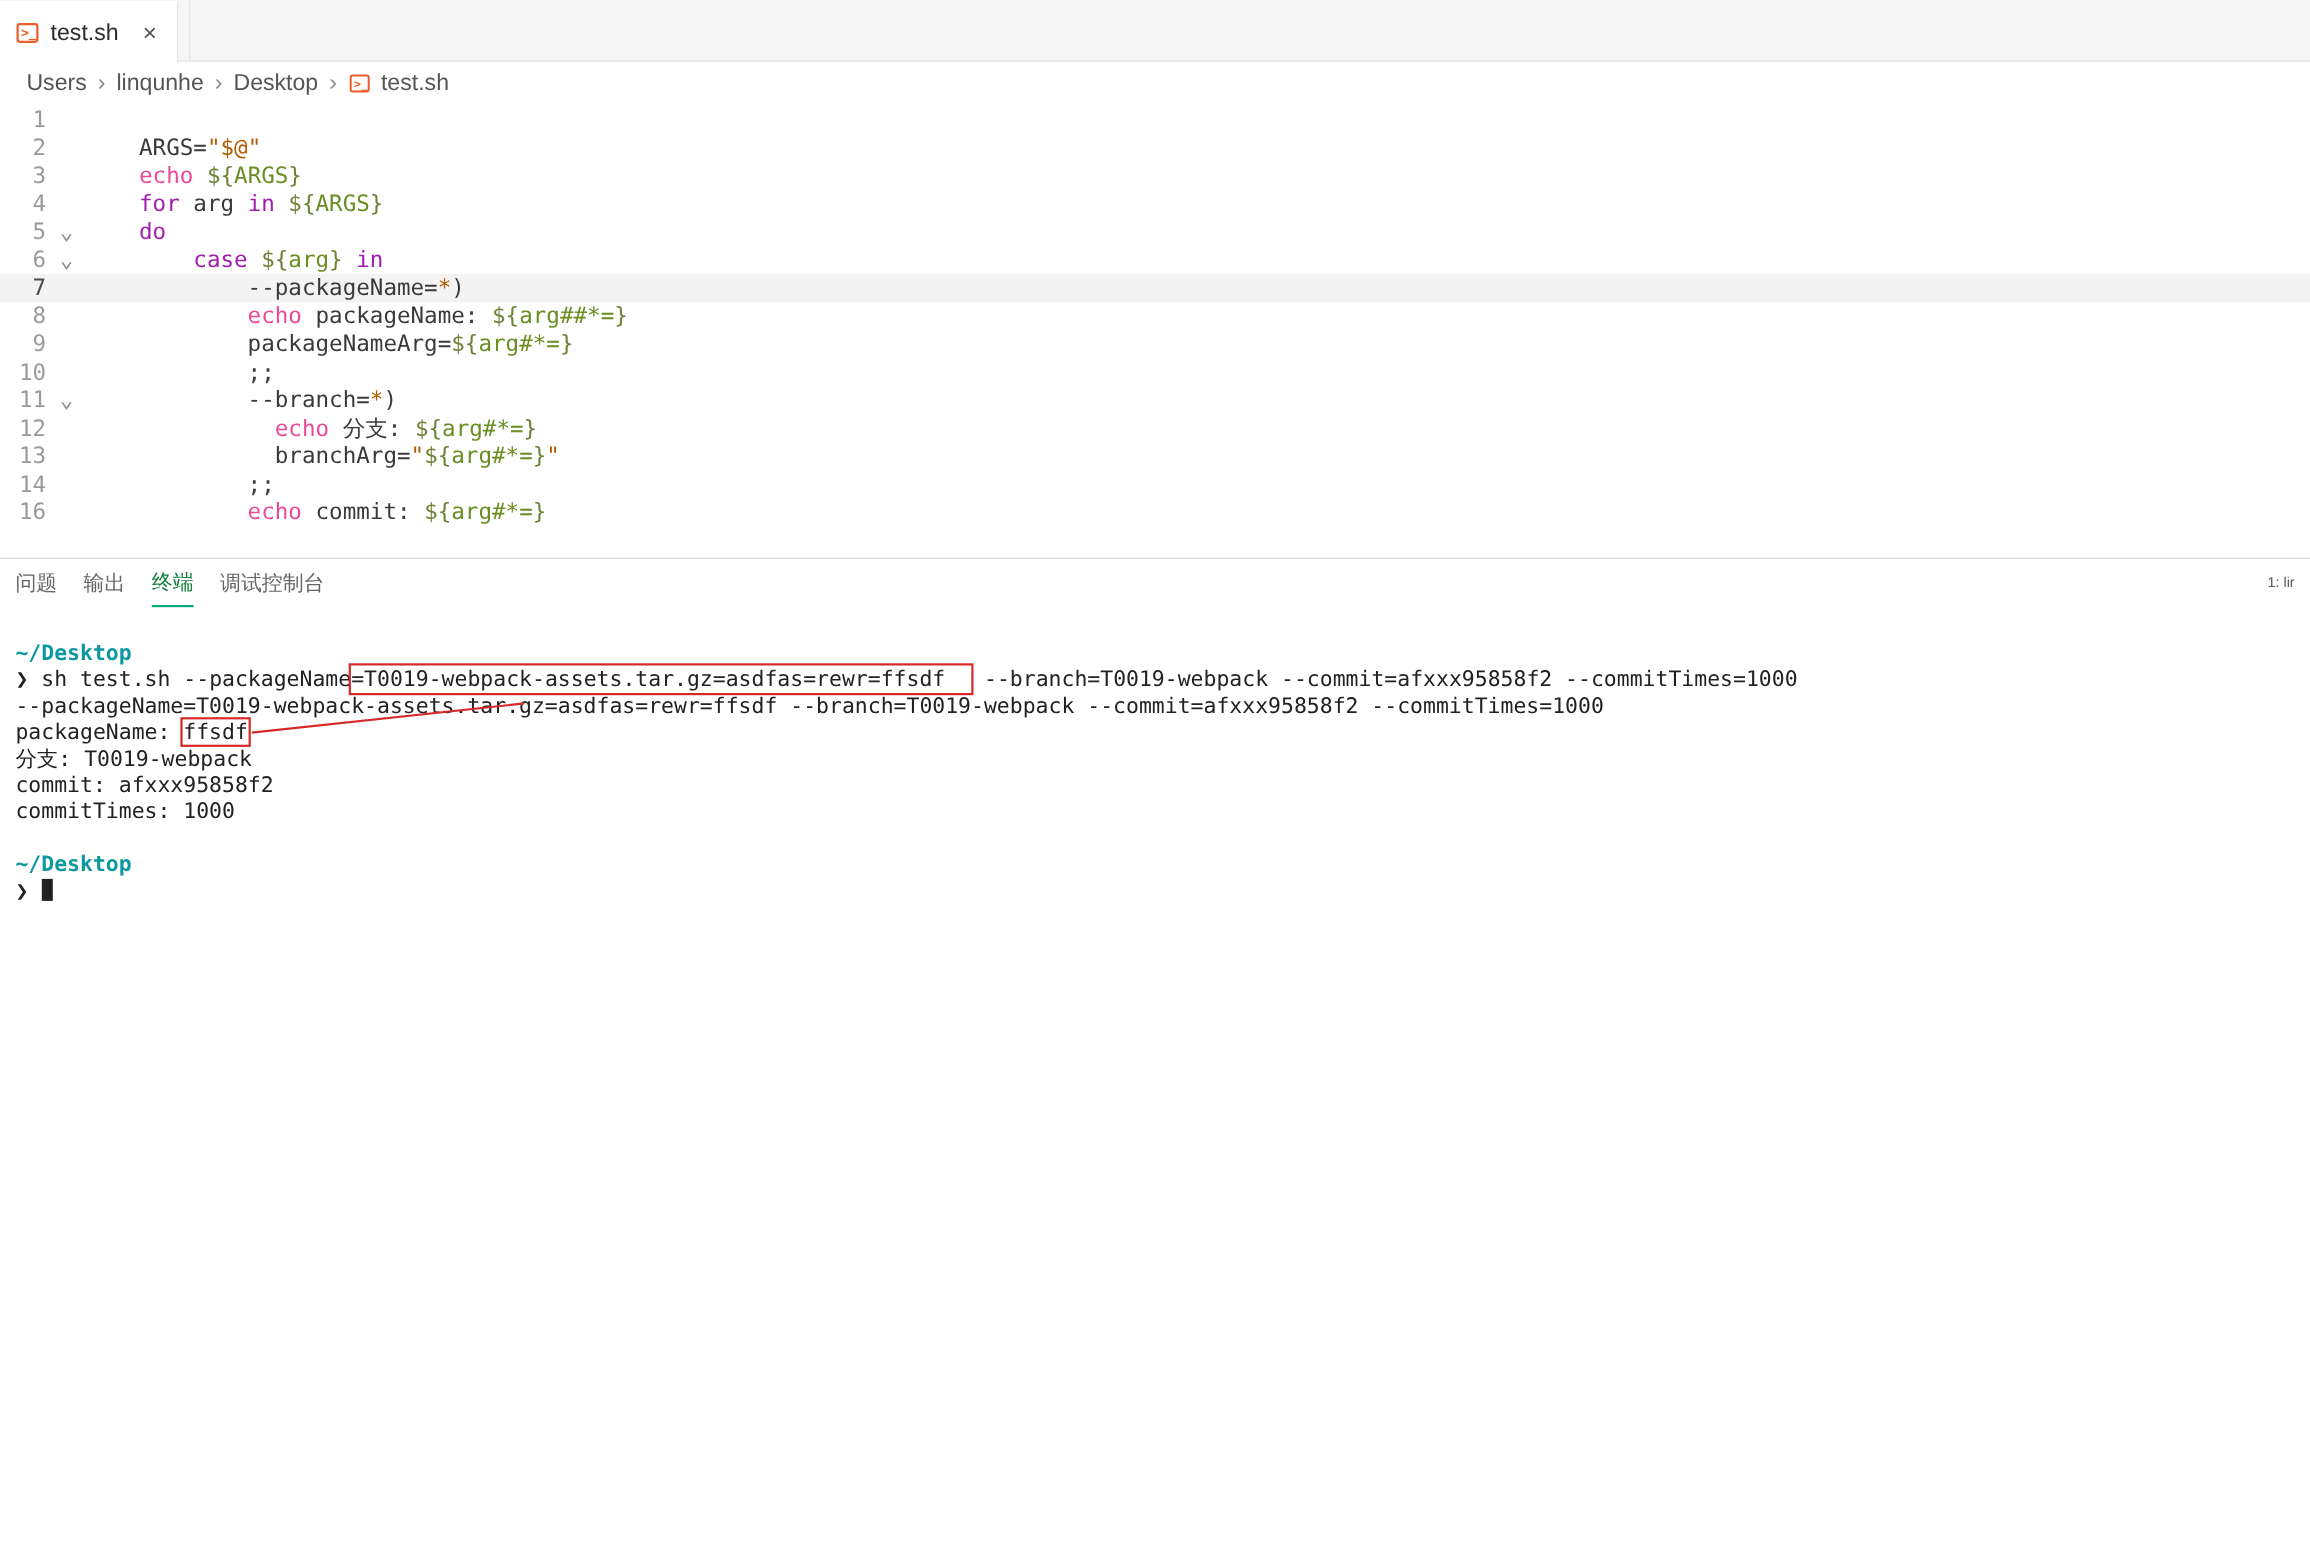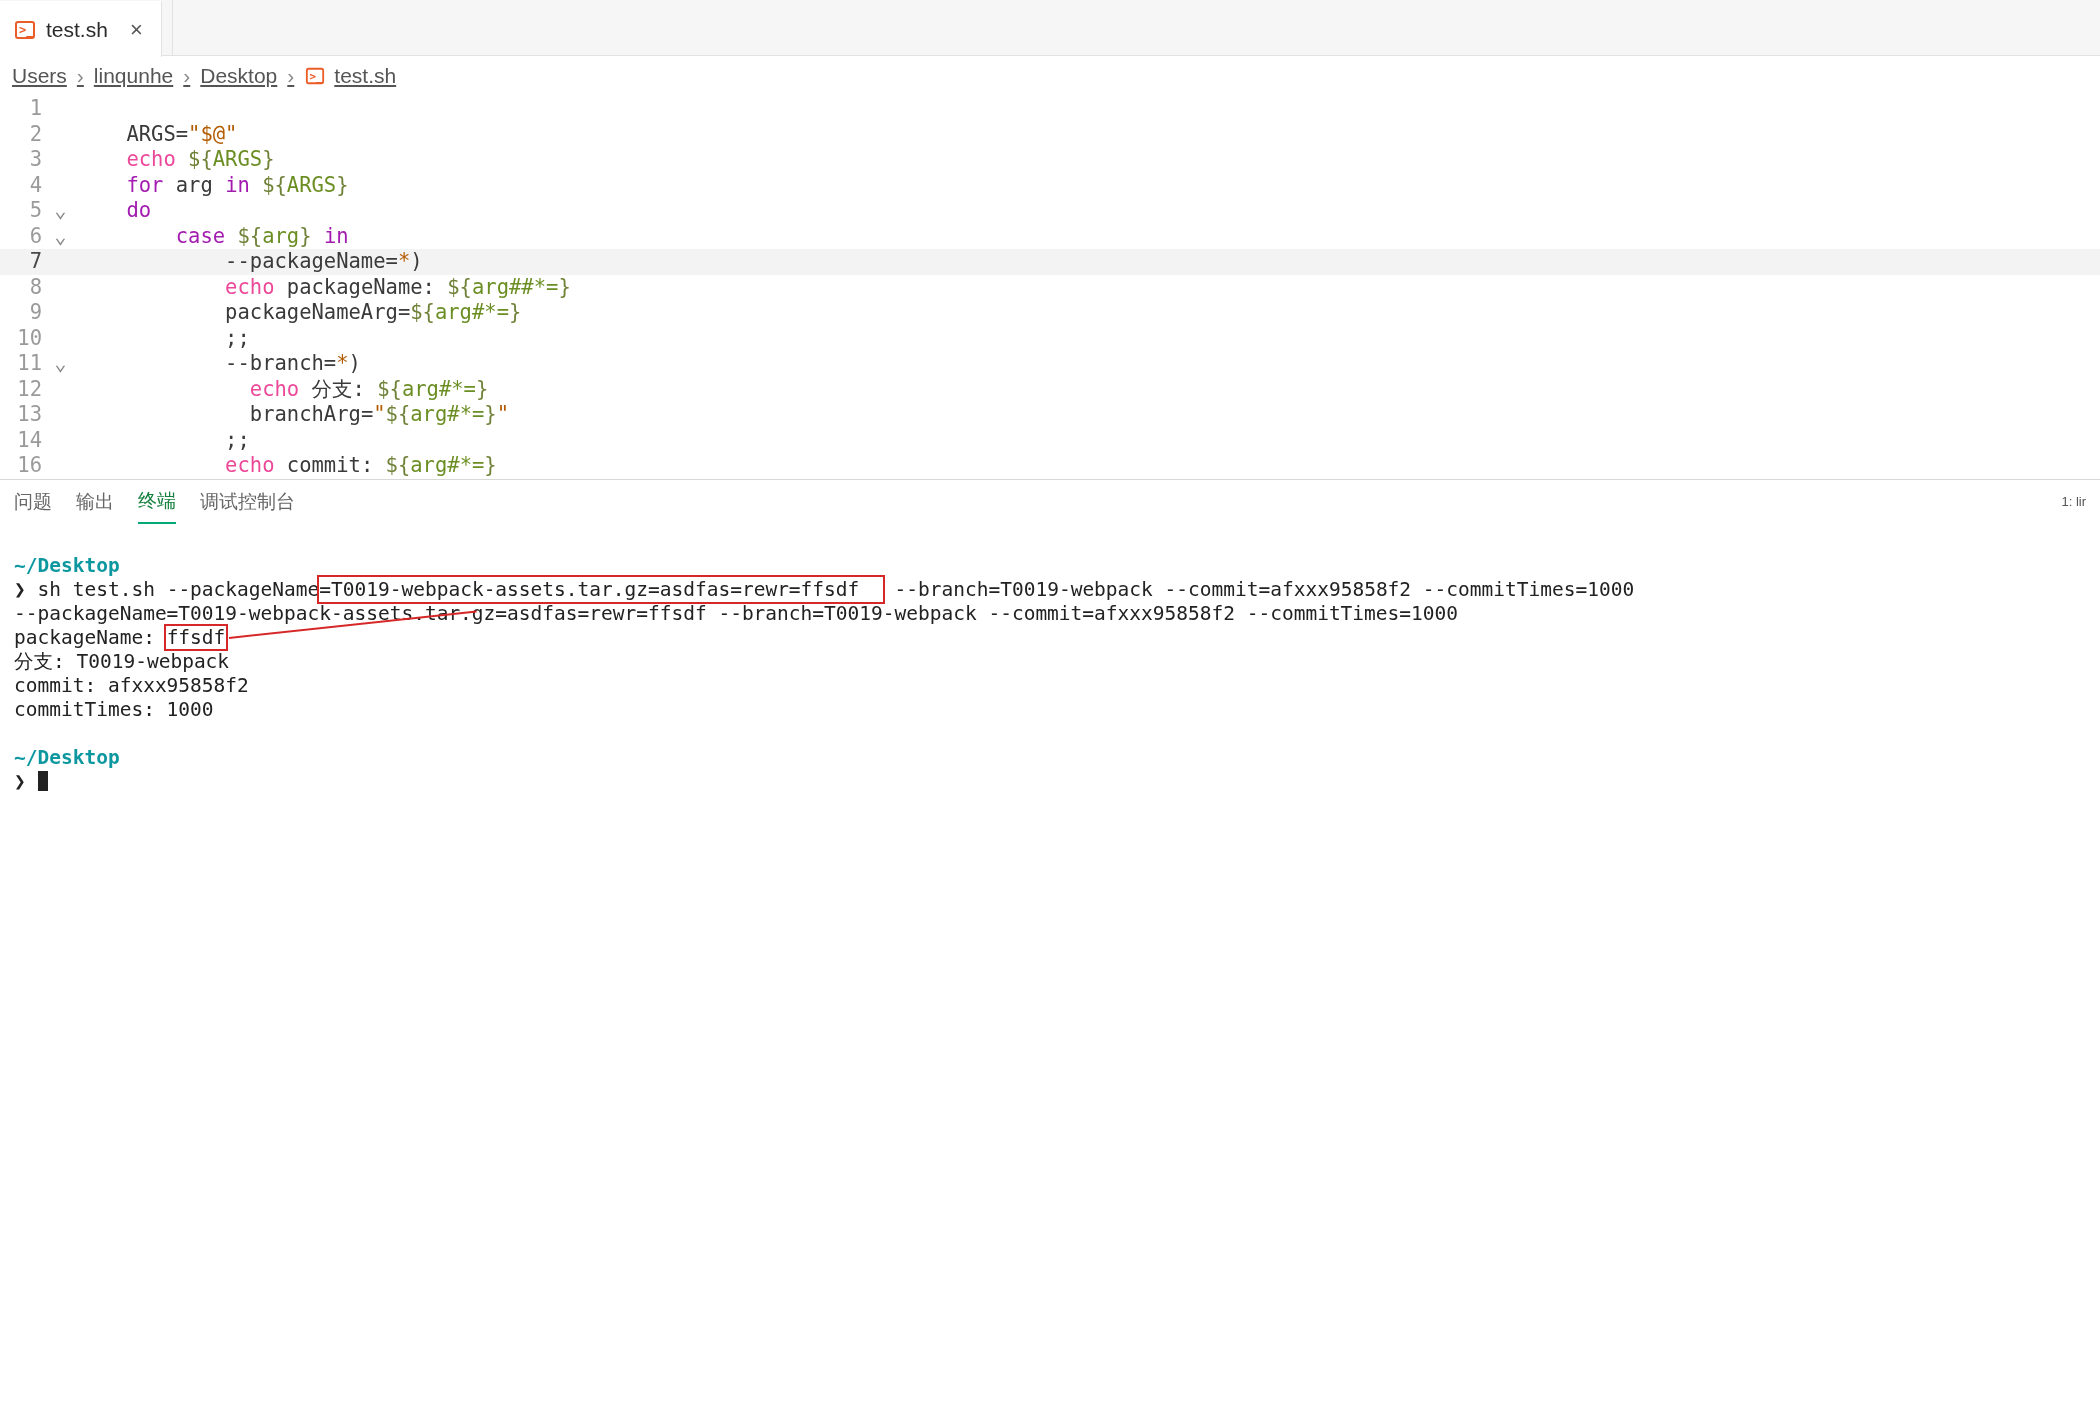--- a/index.html
+++ b/index.html
@@ -5,21 +5,21 @@
   * { margin: 0; padding: 0; box-sizing: border-box; }
   html, body { width: 2100px; height: 1402px; font-family: "Helvetica Neue", Arial, sans-serif; background: #ffffff; color: #333; overflow: hidden; }
   .tab-bar { height: 56px; border-bottom: 1px solid #e2e2e2; display: flex; align-items: stretch; background:#f6f6f6; }
   .tab-bar .spacer-left { width: 0px; }
   .tab { display: flex; align-items: center; padding: 0 14px 0 14px; background: #ffffff; border-right: 1px solid #e2e2e2; border-top: 1px solid #ffffff; gap: 10px; min-width: 150px; height:56px; position:relative; top:1px; }
   .tab .icon { width: 22px; height: 22px; display:inline-flex; align-items:center; justify-content:center;}
   .tab .label { font-size: 21px; color: #2b2b2b; }
   .tab .close { font-size: 22px; color:#555; padding:0 4px; margin-left:8px; }
   .vline { width:1px; background:#e2e2e2; margin-left:10px; }
 
-  .breadcrumbs { height: 40px; display: flex; align-items: center; padding: 0 12px; font-size: 21px; color: #555; gap: 4px; border-bottom: 0px solid transparent; text-decoration: underline; }
+  .breadcrumbs { height: 40px; display: flex; align-items: center; padding: 0 24px; font-size: 21px; color: #555; gap: 4px; border-bottom: 0px solid transparent; }
   .breadcrumbs .sep { color: #888; padding: 0 6px; }
   .breadcrumbs .icon { width:22px; height:22px; display:inline-flex; align-items:center; justify-content:center; margin-right:4px;}
   .breadcrumbs .crumb { color:#555; }
 
   .editor { position: relative; font-family: Menlo, Consolas, "DejaVu Sans Mono", monospace; font-size: 20.5px; line-height: 25.5px; }
   .editor-row { display: flex; align-items: flex-start; height: 25.5px; }
   .editor-row.highlight { background: #f3f3f3; }
   .gutter { width: 48px; text-align: right; color: #9a9a9a; padding-right: 6px; user-select:none;}
   .gutter.current { color: #4a4a4a; }
   .fold-col { width: 25px; text-align:center; color:#8a8a8a; user-select:none;}
@@ -29,21 +29,21 @@
   .tok-cmd   { color: #ec4899; }   
   .tok-kw    { color: #a21caf; }   
   .tok-var   { color: #3a3a3a; }   
   .tok-op    { color: #3a3a3a; }
   .tok-str   { color: #b35b00; }   
   .tok-param { color: #6b8e23; }   
   .tok-paramdelim { color:#708238;}
   .tok-punc  { color: #3a3a3a; }
   .tok-plain { color:#3a3a3a; }
 
-  .panel { border-top: 1px solid #d8d8d8; }
+  .panel { border-top: 1px solid #d8d8d8; margin-top: 28px; }
   .panel-tabs { display:flex; align-items:center; height:44px; padding: 0 14px; gap: 24px; font-size:19px; color:#666; }
   .panel-tabs .ptab { padding: 8px 0; }
   .panel-tabs .ptab.active { color:#15803d; border-bottom: 2px solid #0a7; font-weight:500;}
   .panel-tabs .right { margin-left:auto; font-size:13px; color:#555; }
   
   .terminal { font-family: Menlo, Consolas, "DejaVu Sans Mono", monospace; font-size: 19.5px; line-height: 24px; padding: 30px 14px 10px 14px; white-space: pre; position:relative; }
   .term-teal { color: #0d98a0; font-weight:600;}
   .term-prompt{ color:#222; font-weight:700;}
   .term-plain { color:#222; }
   .cursor-block { display:inline-block; width:10px; height:20px; background:#222; vertical-align:-3px;}

